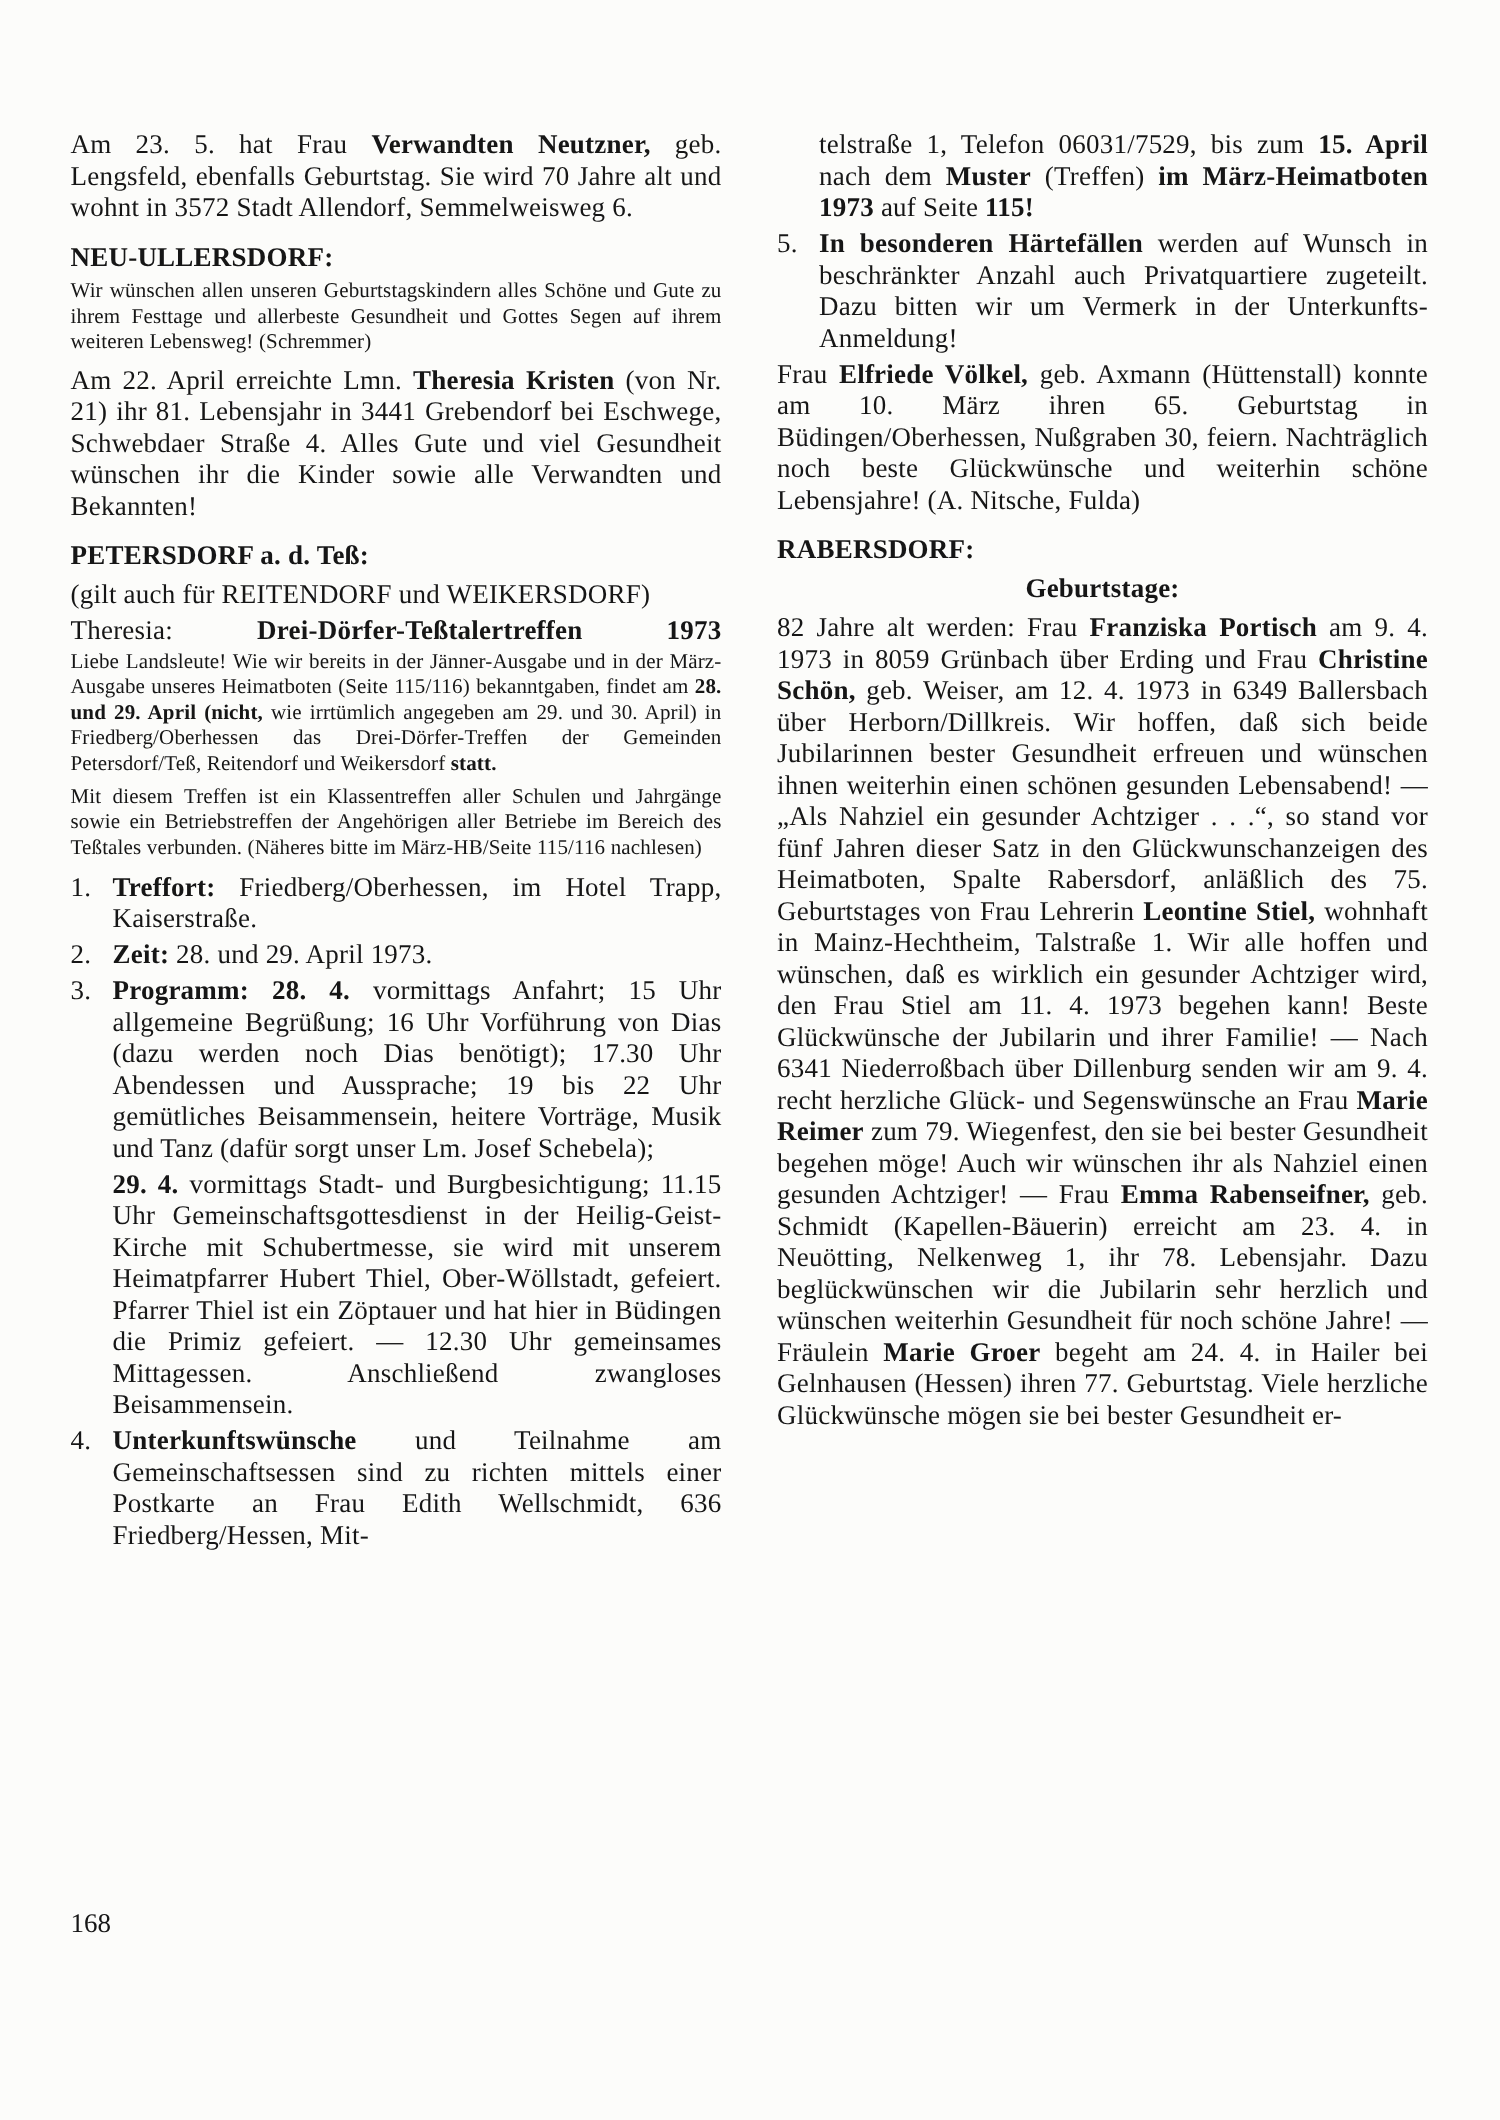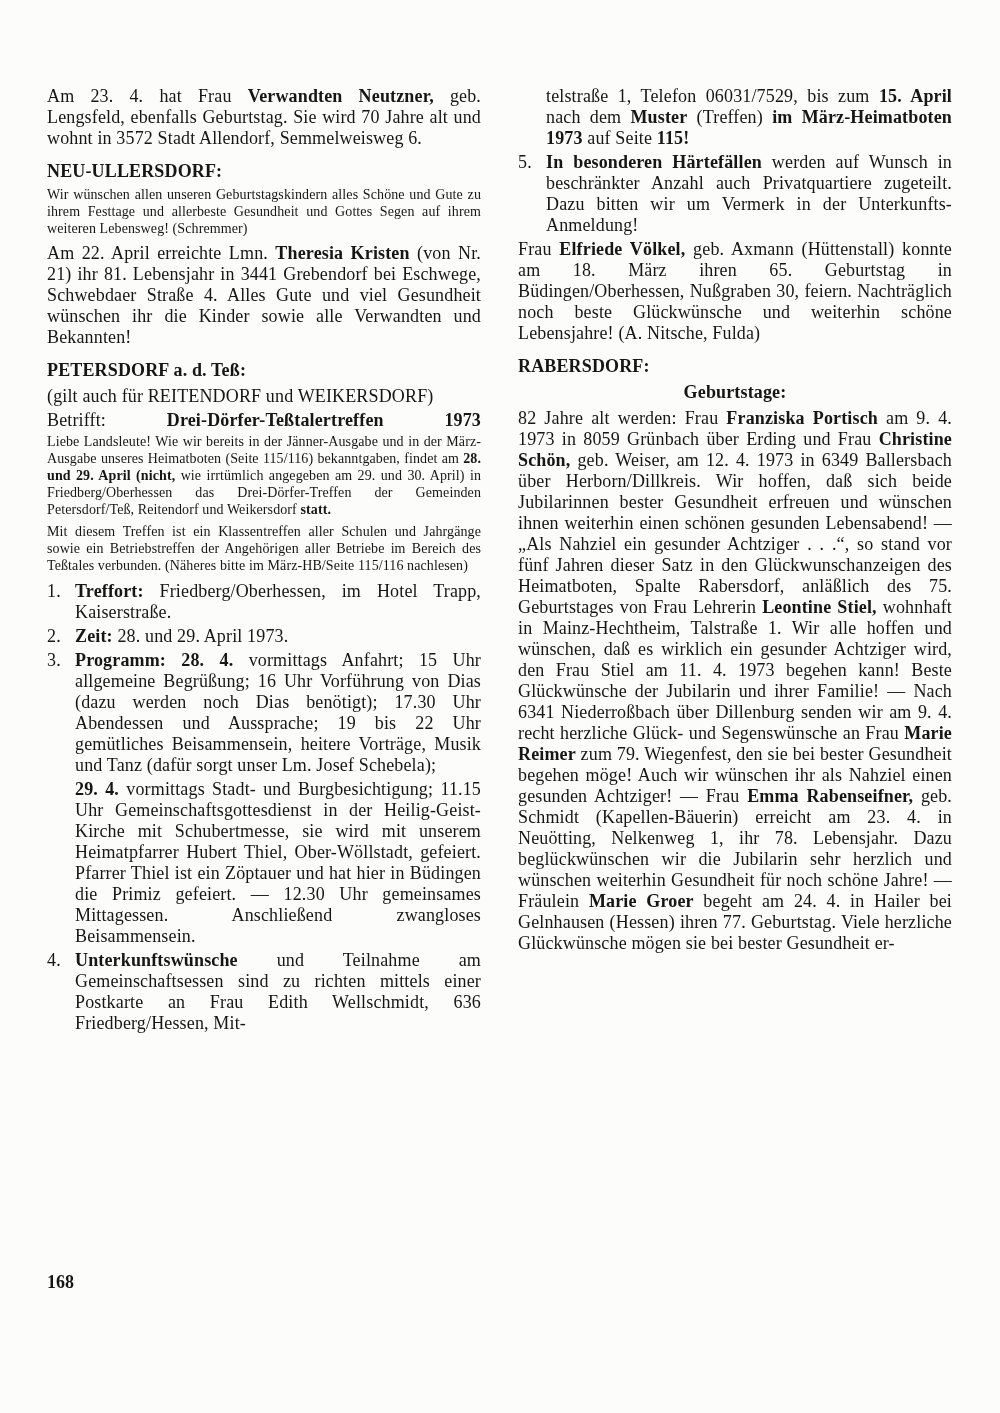--- a/index.html
+++ b/index.html
@@ -73,47 +73,47 @@
     text-align-last: justify;
   }
   .b {
     font-weight: bold;
   }
   .page-number {
     position: absolute;
     left: 47px;
     top: 1272px;
     font-size: 18px;
-    font-weight: bold;
+    font-weight: normal;
   }
 </style>
 </head>
 <body>
 
 <div class="sheet">
   <div class="page-body">
     <div class="col" id="col-left">
-        <div class="block para"><span>Am 23. 4. hat Frau </span><span class="b">Verwandten Neutzner,</span><span> geb. Lengsfeld, ebenfalls Geburtstag. Sie wird 70 Jahre alt und wohnt in 3572 Stadt Allendorf, Semmelweisweg 6.</span></div>
+        <div class="block para"><span>Am 23. 5. hat Frau </span><span class="b">Verwandten Neutzner,</span><span> geb. Lengsfeld, ebenfalls Geburtstag. Sie wird 70 Jahre alt und wohnt in 3572 Stadt Allendorf, Semmelweisweg 6.</span></div>
         <div class="block heading"><span>NEU-ULLERSDORF:</span></div>
         <div class="block small"><span>Wir wünschen allen unseren Geburtstagskindern alles Schöne und Gute zu ihrem Festtage und allerbeste Gesundheit und Gottes Segen auf ihrem weiteren Lebensweg! (Schremmer)</span></div>
         <div class="block para"><span>Am 22. April erreichte Lmn. </span><span class="b">Theresia Kristen</span><span> (von Nr. 21) ihr 81. Lebensjahr in 3441 Grebendorf bei Eschwege, Schwebdaer Straße 4. Alles Gute und viel Gesundheit wünschen ihr die Kinder sowie alle Verwandten und Bekannten!</span></div>
         <div class="block heading"><span>PETERSDORF a. d. Teß:</span></div>
         <div class="block para"><span>(gilt auch für REITENDORF und WEIKERSDORF)</span></div>
-        <div class="block para spread"><span>Betrifft: </span><span class="b">Drei-Dörfer-Teßtalertreffen 1973</span></div>
+        <div class="block para spread"><span>Theresia: </span><span class="b">Drei-Dörfer-Teßtalertreffen 1973</span></div>
         <div class="block small"><span>Liebe Landsleute! Wie wir bereits in der Jänner-Ausgabe und in der März-Ausgabe unseres Heimatboten (Seite 115/116) bekanntgaben, findet am </span><span class="b">28. und 29. April (nicht,</span><span> wie irrtümlich angegeben am 29. und 30. April) in Friedberg/Oberhessen das Drei-Dörfer-Treffen der Gemeinden Petersdorf/Teß, Reitendorf und Weikersdorf </span><span class="b">statt.</span></div>
         <div class="block small"><span>Mit diesem Treffen ist ein Klassentreffen aller Schulen und Jahrgänge sowie ein Betriebstreffen der Angehörigen aller Betriebe im Bereich des Teßtales verbunden. (Näheres bitte im März-HB/Seite 115/116 nachlesen)</span></div>
         <div class="block item"><span class="num">1.</span><span class="b">Treffort:</span><span> Friedberg/Oberhessen, im Hotel Trapp, Kaiserstraße.</span></div>
         <div class="block item"><span class="num">2.</span><span class="b">Zeit:</span><span> 28. und 29. April 1973.</span></div>
         <div class="block item"><span class="num">3.</span><span class="b">Programm: 28. 4.</span><span> vormittags Anfahrt; 15 Uhr allgemeine Begrüßung; 16 Uhr Vorführung von Dias (dazu werden noch Dias benötigt); 17.30 Uhr Abendessen und Aussprache; 19 bis 22 Uhr gemütliches Beisammensein, heitere Vorträge, Musik und Tanz (dafür sorgt unser Lm. Josef Schebela);</span></div>
         <div class="block cont"><span class="b">29. 4.</span><span> vormittags Stadt- und Burgbesichtigung; 11.15 Uhr Gemeinschaftsgottesdienst in der Heilig-Geist-Kirche mit Schubertmesse, sie wird mit unserem Heimatpfarrer Hubert Thiel, Ober-Wöllstadt, gefeiert. Pfarrer Thiel ist ein Zöptauer und hat hier in Büdingen die Primiz gefeiert. — 12.30 Uhr gemeinsames Mittagessen. Anschließend zwangloses Beisammensein.</span></div>
         <div class="block item"><span class="num">4.</span><span class="b">Unterkunftswünsche</span><span> und Teilnahme am Gemeinschaftsessen sind zu richten mittels einer Postkarte an Frau Edith Wellschmidt, 636 Friedberg/Hessen, Mit-</span></div>
       </div>
     <div class="col" id="col-right">
         <div class="block cont"><span>telstraße 1, Telefon 06031/7529, bis zum </span><span class="b">15. April</span><span> nach dem </span><span class="b">Muster</span><span> (Treffen) </span><span class="b">im März-Heimatboten 1973</span><span> auf Seite </span><span class="b">115!</span></div>
         <div class="block item"><span class="num">5.</span><span class="b">In besonderen Härtefällen</span><span> werden auf Wunsch in beschränkter Anzahl auch Privatquartiere zugeteilt. Dazu bitten wir um Vermerk in der Unterkunfts-Anmeldung!</span></div>
-        <div class="block para"><span>Frau </span><span class="b">Elfriede Völkel,</span><span> geb. Axmann (Hüttenstall) konnte am 18. März ihren 65. Geburtstag in Büdingen/Oberhessen, Nußgraben 30, feiern. Nachträglich noch beste Glückwünsche und weiterhin schöne Lebensjahre! (A. Nitsche, Fulda)</span></div>
+        <div class="block para"><span>Frau </span><span class="b">Elfriede Völkel,</span><span> geb. Axmann (Hüttenstall) konnte am 10. März ihren 65. Geburtstag in Büdingen/Oberhessen, Nußgraben 30, feiern. Nachträglich noch beste Glückwünsche und weiterhin schöne Lebensjahre! (A. Nitsche, Fulda)</span></div>
         <div class="block heading"><span>RABERSDORF:</span></div>
         <div class="block subheading"><span>Geburtstage:</span></div>
         <div class="block para"><span>82 Jahre alt werden: Frau </span><span class="b">Franziska Portisch</span><span> am 9. 4. 1973 in 8059 Grünbach über Erding und Frau </span><span class="b">Christine Schön,</span><span> geb. Weiser, am 12. 4. 1973 in 6349 Ballersbach über Herborn/Dillkreis. Wir hoffen, daß sich beide Jubilarinnen bester Gesundheit erfreuen und wünschen ihnen weiterhin einen schönen gesunden Lebensabend! — „Als Nahziel ein gesunder Achtziger . . .“, so stand vor fünf Jahren dieser Satz in den Glückwunschanzeigen des Heimatboten, Spalte Rabersdorf, anläßlich des 75. Geburtstages von Frau Lehrerin </span><span class="b">Leontine Stiel,</span><span> wohnhaft in Mainz-Hechtheim, Talstraße 1. Wir alle hoffen und wünschen, daß es wirklich ein gesunder Achtziger wird, den Frau Stiel am 11. 4. 1973 begehen kann! Beste Glückwünsche der Jubilarin und ihrer Familie! — Nach 6341 Niederroßbach über Dillenburg senden wir am 9. 4. recht herzliche Glück- und Segenswünsche an Frau </span><span class="b">Marie Reimer</span><span> zum 79. Wiegenfest, den sie bei bester Gesundheit begehen möge! Auch wir wünschen ihr als Nahziel einen gesunden Achtziger! — Frau </span><span class="b">Emma Rabenseifner,</span><span> geb. Schmidt (Kapellen-Bäuerin) erreicht am 23. 4. in Neuötting, Nelkenweg 1, ihr 78. Lebensjahr. Dazu beglückwünschen wir die Jubilarin sehr herzlich und wünschen weiterhin Gesundheit für noch schöne Jahre! — Fräulein </span><span class="b">Marie Groer</span><span> begeht am 24. 4. in Hailer bei Gelnhausen (Hessen) ihren 77. Geburtstag. Viele herzliche Glückwünsche mögen sie bei bester Gesundheit er-</span></div>
       </div>
   </div>
   <div class="page-number">168</div>
 </div>
 
 </body></html>

